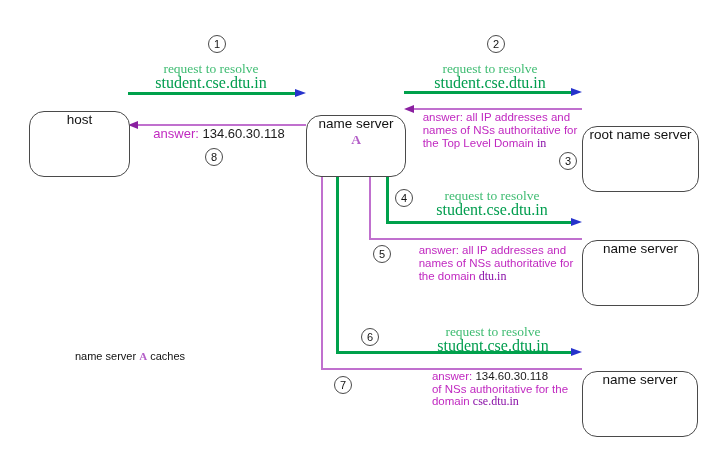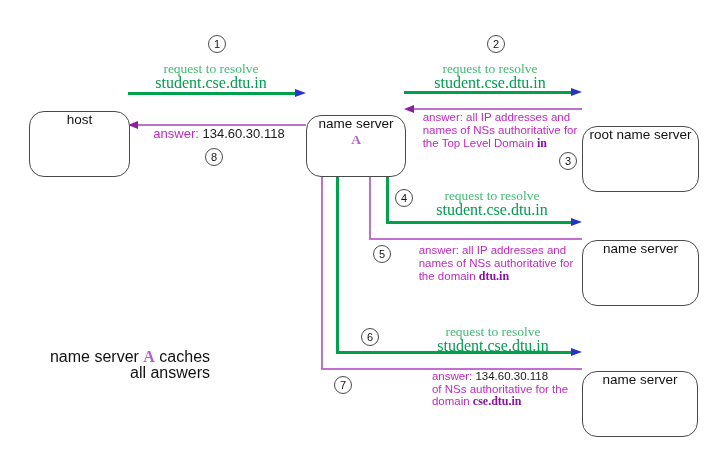--- a/index.html
+++ b/index.html
@@ -29,26 +29,26 @@
   
   .req{position:absolute;text-align:center;transform:translateX(-50%);
        font-family:"Liberation Serif",serif;white-space:nowrap;z-index:2;}
   .req .l1{font-size:13.5px;line-height:15px;color:var(--request-text);}
   .req .l2{font-size:16px;line-height:14px;color:var(--request-domain-text);}
   
   .ans{position:absolute;text-align:left;transform:translateX(-50%);
        font-size:11.5px;line-height:13px;color:var(--answer-text);white-space:nowrap;z-index:2;}
   .ans.big{font-size:13px;line-height:15px;}
   .ans7{line-height:12.5px;}
-  .domain{font-family:"Liberation Serif",serif;font-weight:bold;font-size:12px;
+  .domain{font-family:"Liberation Serif",serif;font-weight:normal;font-size:12px;
           color:var(--domain-text);}
   .ip{color:#1a1a1a;}
   
-  .caption{position:absolute;text-align:right;transform:translateX(-50%);
-           font-size:16px;line-height:15.5px;color:#111;white-space:nowrap;z-index:2;}
+  .caption{position:absolute;text-align:center;transform:translateX(-50%);
+           font-size:11px;line-height:15.5px;color:#111;white-space:nowrap;z-index:2;}
   .caption .acc{font-family:"Liberation Serif",serif;font-weight:bold;color:var(--accent-a);}
 </style>
 </head>
 <body>
 
 <div class="canvas">
 
   <div class="node" style="left:29px;top:78px;width:99px;height:64px;">
     <span>host</span>
   </div>
@@ -168,16 +168,15 @@
       <span class="domain">cse.dtu.in</span>
     </div>
   </div>
 
   <div class="caption" style="left:130px;top:349px;">
     <div>
       <span>name server</span>
       <span class="acc">A</span>
       <span>caches</span>
     </div>
-    <div>all answers</div>
   </div>
 
 </div>
 
 </body></html>

